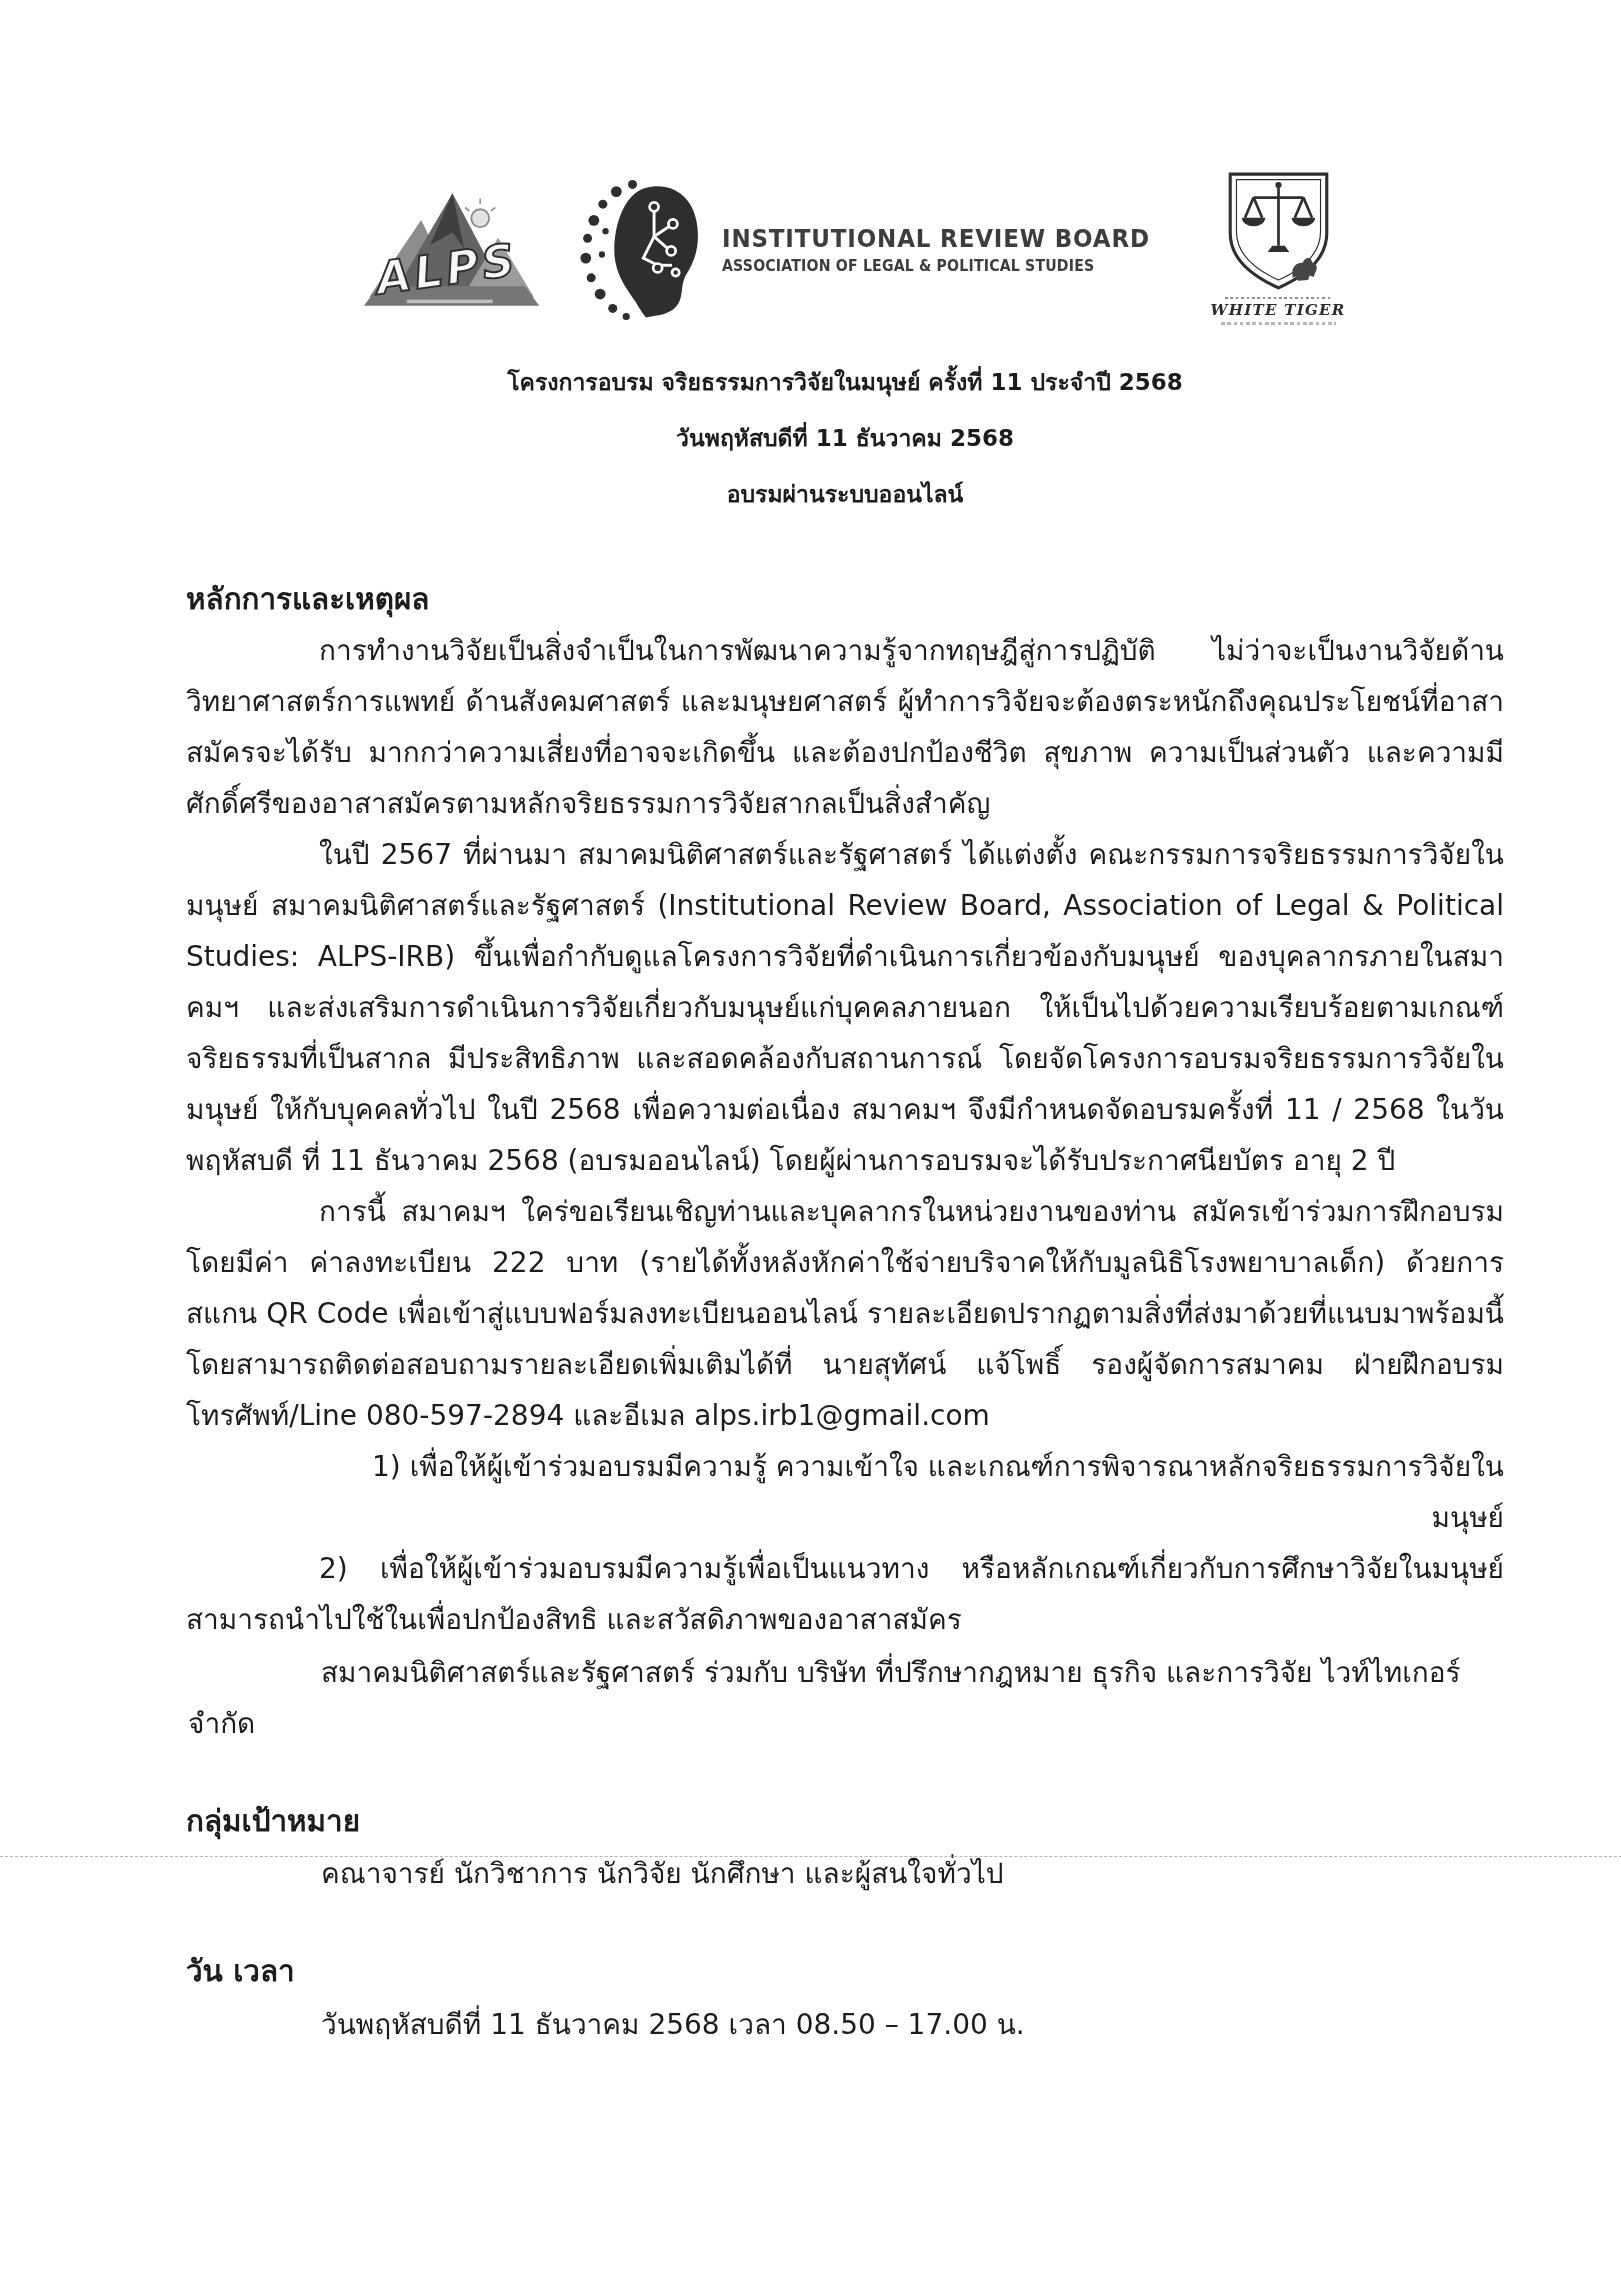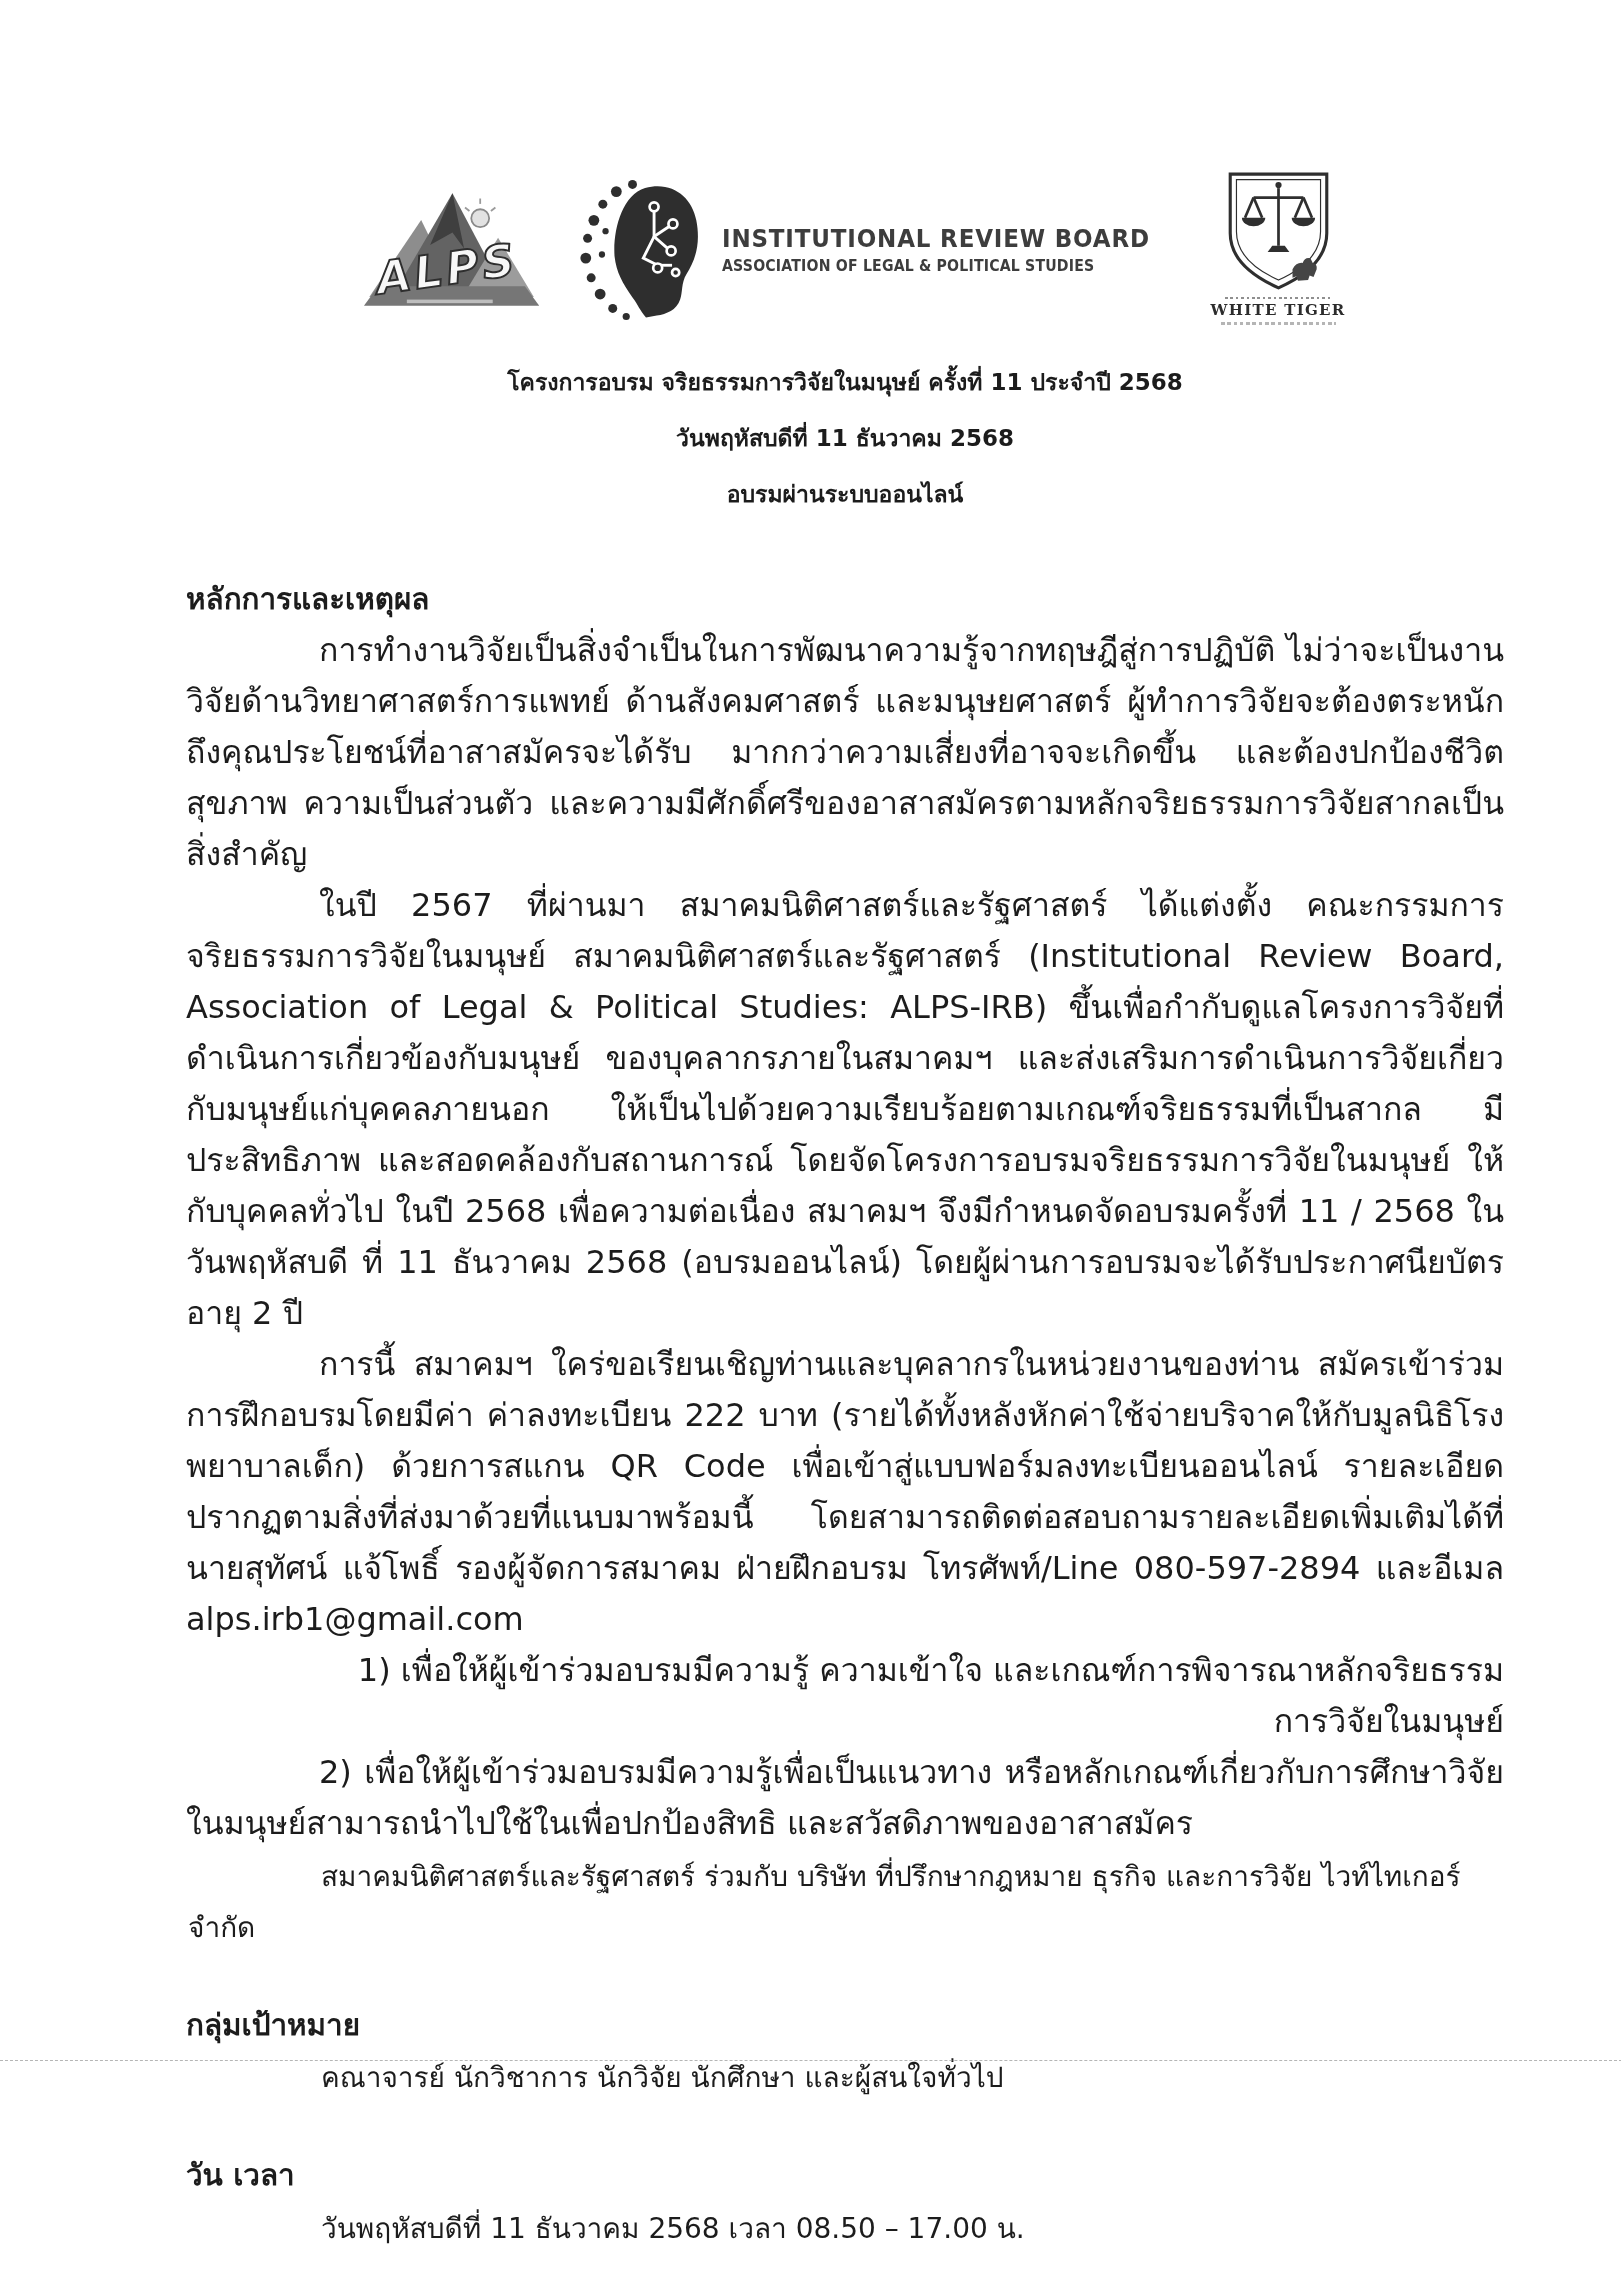--- a/index.html
+++ b/index.html
@@ -23,21 +23,21 @@
   .logo-brain svg{display:block;}
   .irb-wordmark{color:#3d3d3d;text-align:left;}
   .irb-line1{
     font-size:25px;font-weight:700;letter-spacing:0.9px;
     transform:scaleX(.92);transform-origin:left center;white-space:nowrap;
   }
   .irb-line2{
     font-size:15px;font-weight:700;letter-spacing:0.2px;margin-top:3.6px;
     transform:scaleX(.94);transform-origin:left center;white-space:nowrap;
   }
-  .crest{display:flex;flex-direction:column;align-items:center;margin-top:-5.4px;}
+  .crest{display:flex;flex-direction:column;align-items:center;margin-top:-5.4px;font-style:italic;}
   .crest-ticks{
     width:106px;height:2.7px;margin-top:3.6px;
     background:repeating-linear-gradient(90deg,#8f8f8f 0 2.7px,transparent 2.7px 5.4px);
   }
   .crest-label{
     font-family:"DejaVu Serif",serif;font-size:15px;font-weight:700;
     letter-spacing:1.3px;color:#2c2c2c;margin-top:1.8px;white-space:nowrap;
   }
   .crest-subticks{
     width:115px;height:2.7px;margin-top:2.7px;
@@ -46,21 +46,21 @@
   
   .title-block{text-align:center;margin-top:23px;}
   .title-line{font-size:23px;font-weight:700;line-height:56px;}
   
   .section-heading{
     font-size:29.6px;font-weight:700;line-height:51px;
     margin:47px 0 0 0;
   }
   .section-heading.first{margin-top:52px;}
   .body-para{
-    font-size:32px;line-height:51px;margin:0;
+    font-size:28px;line-height:51px;margin:0;
     text-align:justify;text-indent:133px;
   }
   .body-para.no-justify{text-align:right;}
   .content-line{
     font-size:28px;line-height:51px;margin:2px;text-indent:133px;text-align:left;
   }
   
   .fold-line{
     height:0;border-top:1.8px dashed #9d9d9d;opacity:.75;
     margin:9px -118px -10.7px -186px;

